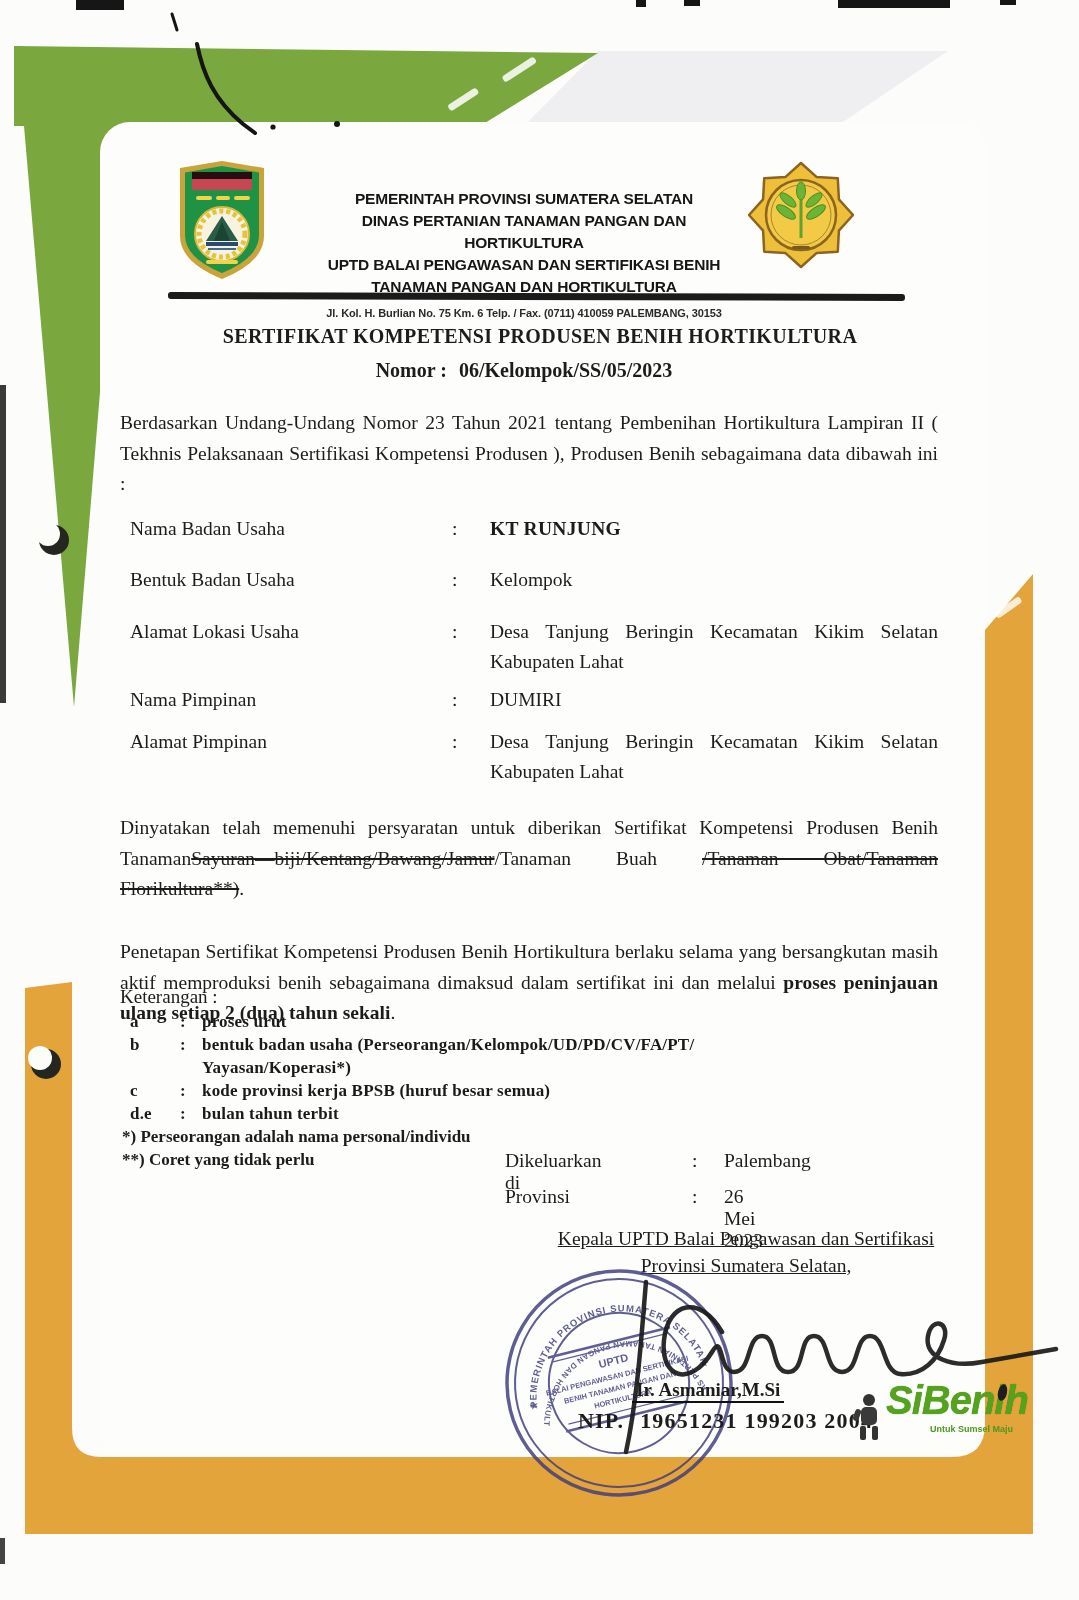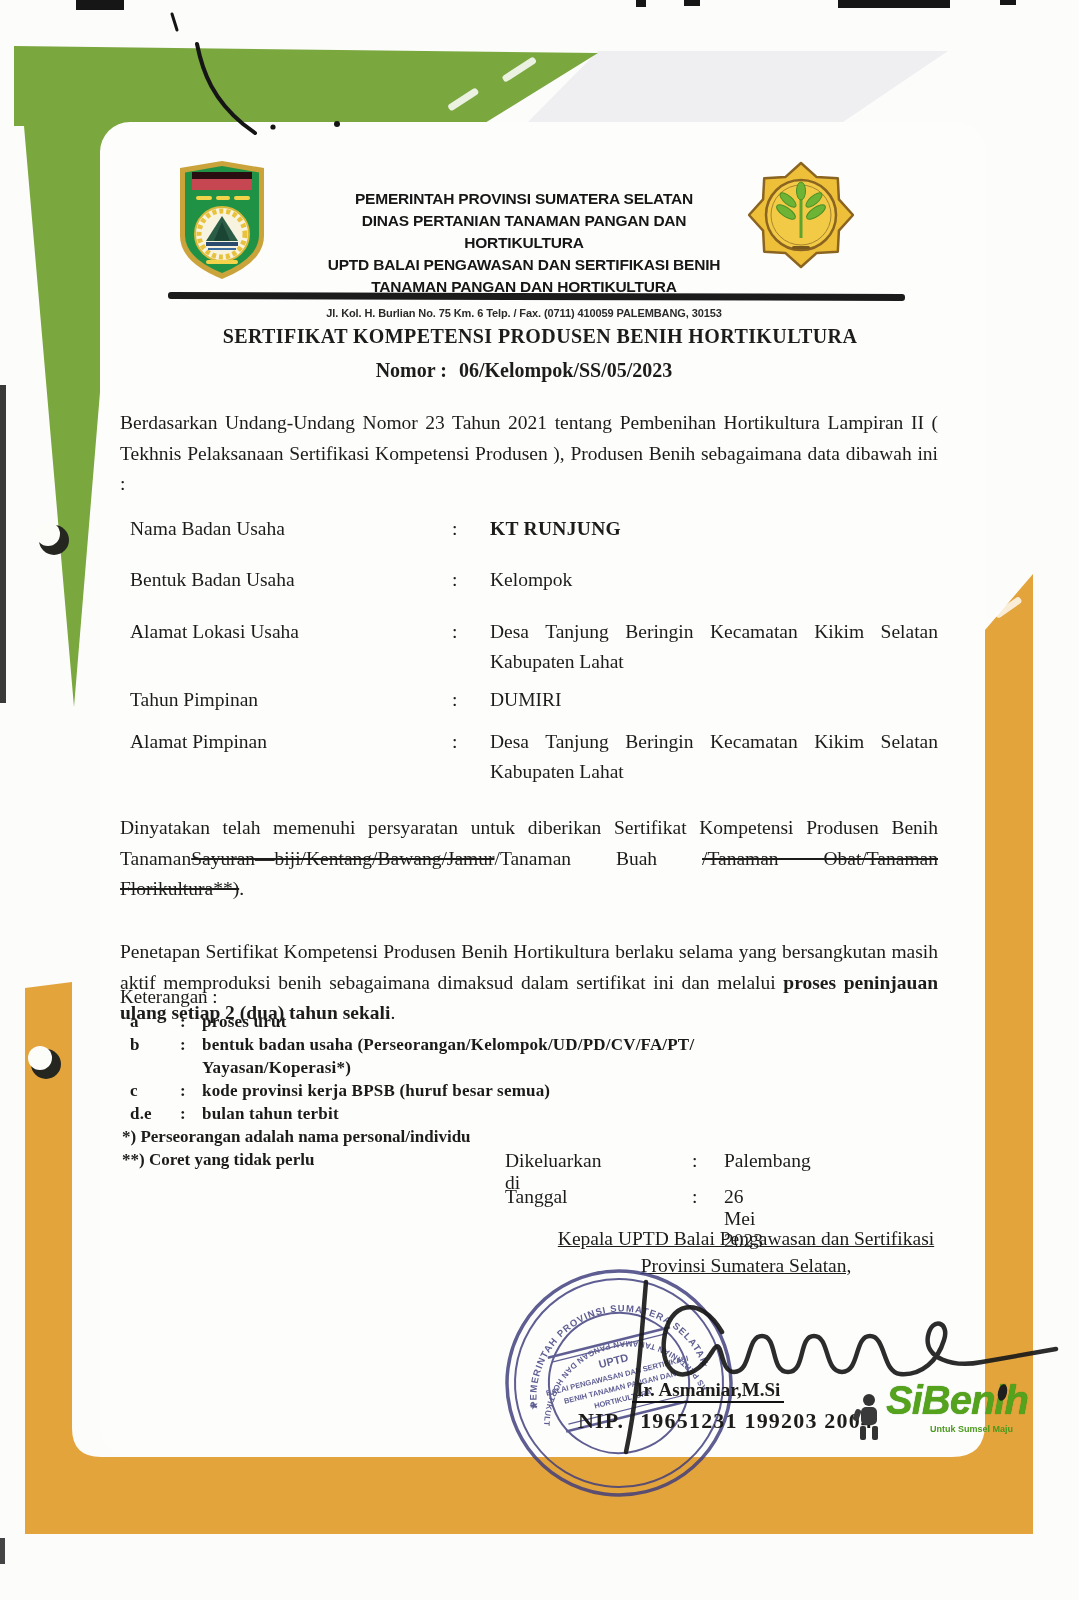--- a/index.html
+++ b/index.html
@@ -157,21 +157,21 @@
     <div class="flab">Bentuk Badan Usaha</div>
     <div class="fcol">:</div>
     <div class="fval">Kelompok</div>
   </div>
   <div class="frow" style="top:617px;z-index:2;">
     <div class="flab">Alamat Lokasi Usaha</div>
     <div class="fcol">:</div>
     <div class="fval" style="text-align:justify;">Desa Tanjung Beringin Kecamatan Kikim Selatan Kabupaten Lahat</div>
   </div>
   <div class="frow" style="top:685px;z-index:2;">
-    <div class="flab">Tahun Pimpinan</div>
+    <div class="flab">Nama Pimpinan</div>
     <div class="fcol">:</div>
     <div class="fval">DUMIRI</div>
   </div>
   <div class="frow" style="top:727px;z-index:2;">
     <div class="flab">Alamat Pimpinan</div>
     <div class="fcol">:</div>
     <div class="fval" style="text-align:justify;">Desa Tanjung Beringin Kecamatan Kikim Selatan Kabupaten Lahat</div>
   </div>
 
   <div class="abs para" id="decl-para" style="z-index:2;">
@@ -208,21 +208,21 @@
   </div>
   <div class="knote" style="top:1127px;z-index:2;">*) Perseorangan adalah nama personal/individu</div>
   <div class="knote" style="top:1150px;z-index:2;">**) Coret yang tidak perlu</div>
 
   <div class="irow" style="top:1150px;z-index:2;">
     <span class="ilab">Dikeluarkan di</span>
     <span class="icol">:</span>
     <span class="ival">Palembang</span>
   </div>
   <div class="irow" style="top:1186px;z-index:2;">
-    <span class="ilab">Tanggal</span>
+    <span class="ilab">Provinsi</span>
     <span class="icol">:</span>
     <span class="ival">26 Mei 2023</span>
   </div>
 
   <div class="abs" id="sig-block" style="z-index:2;">
     <div>Kepala UPTD Balai Pengawasan dan Sertifikasi</div>
     <div>Provinsi Sumatera Selatan,</div>
   </div>
 
   <svg class="abs" id="stamp" width="238" height="238" viewBox="0 0 238 238" style="z-index:3;">

